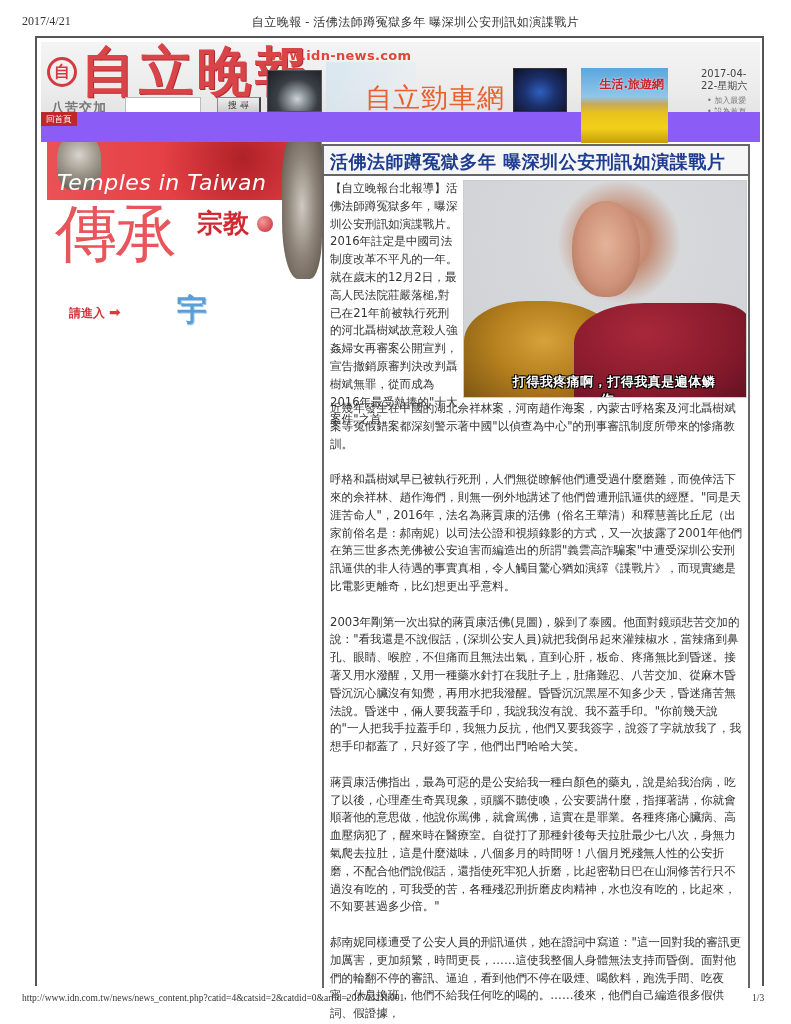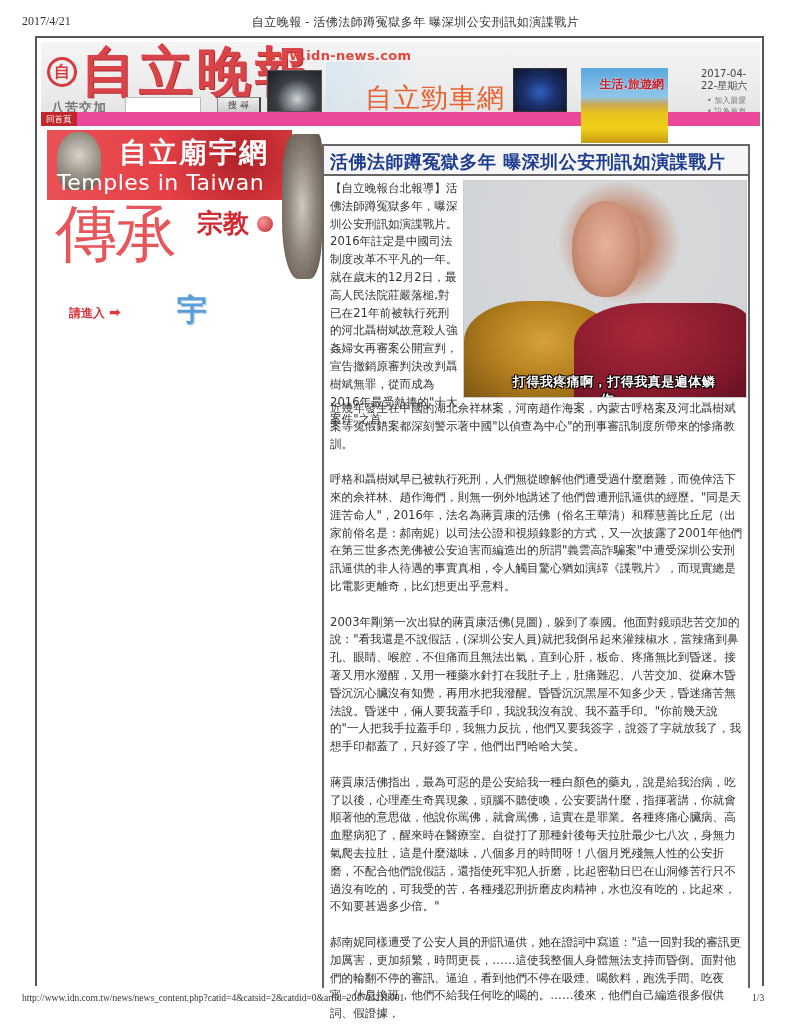--- a/index.html
+++ b/index.html
@@ -30,29 +30,29 @@
   .ad-motor { position: absolute; left: 324px; top: 38px; font-size: 27px; color: #e8612e; font-family: Liberation Sans, sans-serif; letter-spacing: 1px; }
   .ad-bus { position: absolute; left: 472px; top: 26px; width: 54px; height: 44px; background: radial-gradient(ellipse at 50% 55%, #2f5fbf 0%, #1b2f6a 45%, #0d1227 100%); border: 1px solid #333; }
   .ad-travel { position: absolute; left: 540px; top: 26px; width: 87px; height: 75px; background: linear-gradient(180deg, #5aa7de 0%, #8fc6ea 38%, #c9a85a 48%, #e6c21d 60%, #f2d11a 80%, #c79a10 100%); overflow: hidden; z-index: 3; }
   .ad-travel-label { position: absolute; right: 4px; top: 8px; font-size: 12px; font-weight: bold; color: #c7222a; font-family: "DejaVu Sans", sans-serif; text-shadow: 0 0 2px #fff; }
   .header-date { position: absolute; left: 660px; top: 26px; width: 60px; font-size: 10px; color: #444; line-height: 12px; font-family: "DejaVu Sans", sans-serif; }
   .header-link { position: absolute; left: 666px; font-size: 8px; color: #777; font-family: "DejaVu Sans", sans-serif; }
   .header-link.l1 { top: 53px; }
   .header-link.l2 { top: 64px; }
 
   
-  .navbar { position: absolute; left: 4px; top: 74px; width: 719px; height: 14px; background: #ec4899; z-index: 1; }
+  .navbar { position: absolute; left: 4px; top: 74px; width: 719px; height: 30px; background: #8b5cf6; z-index: 1; }
   .home-tab { position: absolute; left: 0; top: 0; height: 14px; padding: 0 5px; background: #c2262d; color: #fff; font-size: 8.5px; line-height: 14px; font-family: "DejaVu Sans", sans-serif; }
 
   
   .temple-banner { position: absolute; left: 10px; top: 92px; width: 275px; height: 200px; overflow: hidden; }
   .temple-top { position: absolute; left: 0; top: 0; width: 245px; height: 70px; background: radial-gradient(circle at 80% 40%, #b02128 0%, #e44045 40%, #ea5256 100%); }
   .lion { position: absolute; left: 10px; top: 2px; width: 44px; height: 58px; border-radius: 45% 45% 35% 35%; background: radial-gradient(circle at 50% 40%, #d8d4cc 0%, #9e978c 45%, #5f5850 100%); }
   .temple-title-zh { position: absolute; left: 72px; top: 4px; font-size: 28px; font-weight: bold; color: #fff; font-family: "DejaVu Sans", sans-serif; letter-spacing: 2px; }
-  .temple-title-en { position: absolute; left: 10px; top: 40px; font-size: 22px; color: #fff; font-family: "DejaVu Sans", sans-serif; font-weight: normal; letter-spacing: 0.5px; }
+  .temple-title-en { position: absolute; left: 10px; top: 40px; font-size: 22px; color: #fff; font-family: "DejaVu Sans", sans-serif; font-weight: normal; letter-spacing: 0.5px; font-style: italic; }
   .dragon { position: absolute; left: 235px; top: 4px; width: 40px; height: 145px; background: radial-gradient(ellipse at 50% 50%, #cfc9c0 0%, #8d8378 50%, #5a5047 100%); border-radius: 30% 10% 30% 40%; }
   .chuancheng { position: absolute; left: 8px; top: 62px; font-size: 62px; color: #e4484d; font-family: "DejaVu Serif", serif; font-weight: normal; opacity: 0.92; letter-spacing: -2px; }
   .zongjiao { position: absolute; left: 150px; top: 76px; font-size: 26px; font-weight: bold; color: #d02a30; font-family: "DejaVu Sans", sans-serif; }
   .renwen { position: absolute; left: 128px; top: 103px; font-size: 44px; color: #e04247; font-family: "DejaVu Serif", serif; }
   .red-ball { position: absolute; left: 210px; top: 86px; width: 16px; height: 16px; border-radius: 50%; background: radial-gradient(circle at 35% 35%, #f59a9a, #c0282e); }
   .enter-link { position: absolute; left: 22px; top: 174px; font-size: 12px; font-weight: bold; color: #d5333a; font-family: "DejaVu Sans", sans-serif; }
   .enter-arrow { display: inline-block; margin-left: 4px; font-size: 14px; color: #e0363c; }
   .yu-char { position: absolute; left: 130px; top: 160px; font-size: 30px; color: #5a9ed8; font-weight: bold; font-family: "DejaVu Serif", serif; text-shadow: 1px 1px 1px #9cc4e8, -1px -1px 0 #fff; }
 
   
@@ -103,21 +103,20 @@
     <span class="ad-travel-label">生活.旅遊網</span>
   </div>
 
   <div class="navbar">
     <span class="home-tab">回首頁</span>
   </div>
 
   <div class="temple-banner">
     <div class="temple-top">
       <div class="lion"></div>
-      <span class="temple-title-zh">自立廟宇網</span>
       <span class="temple-title-en">Temples in Taiwan</span>
     </div>
     <div class="dragon"></div>
     <span class="chuancheng">傳承</span>
     <span class="zongjiao">宗教</span>
     <span class="red-ball"></span>
     <div class="enter-link">
       <span>請進入</span><span class="enter-arrow">➡</span>
     </div>
     <span class="yu-char">宇</span>

